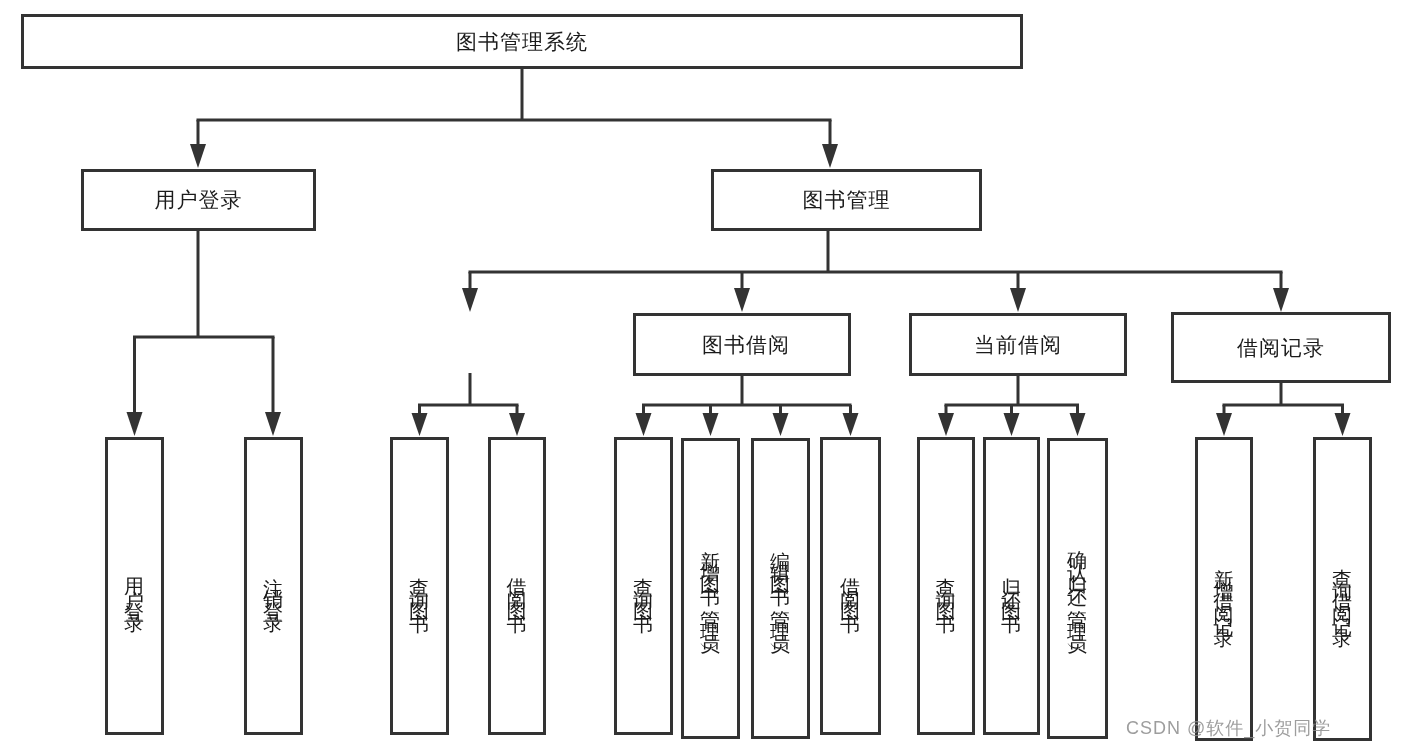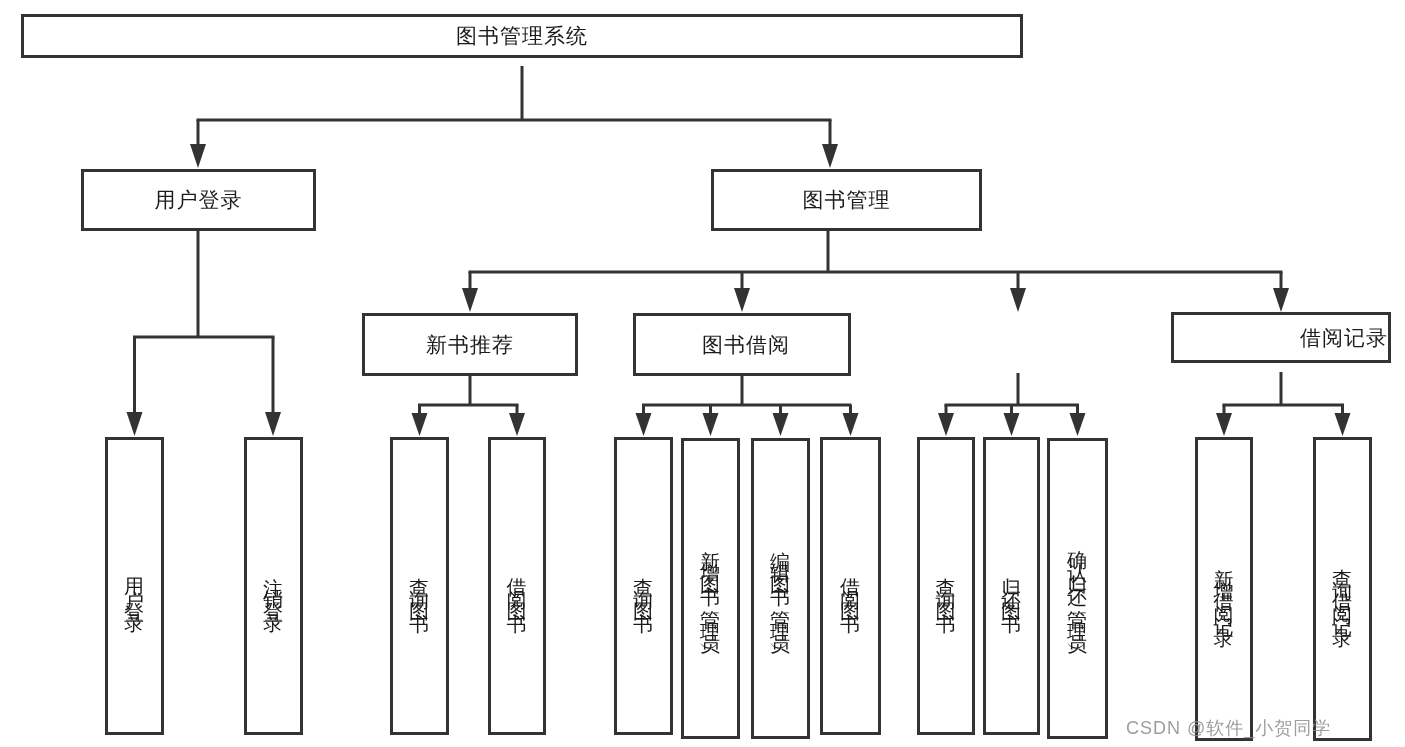--- a/index.html
+++ b/index.html
@@ -114,38 +114,38 @@
       <polygon points="772.5,413 788.5,413 780.5,436"></polygon>
       <polygon points="842.5,413 858.5,413 850.5,436"></polygon>
       <polygon points="938,413 954,413 946,436"></polygon>
       <polygon points="1003.5,413 1019.5,413 1011.5,436"></polygon>
       <polygon points="1069.5,413 1085.5,413 1077.5,436"></polygon>
       <polygon points="1216,413 1232,413 1224,436"></polygon>
       <polygon points="1334.5,413 1350.5,413 1342.5,436"></polygon>
     </g>
   </svg>
 
-  <div class="node" style="left:21px;top:14px;width:1002px;height:44px;">
+  <div class="node" style="left:21px;top:14px;width:1002px;height:55px;">
     <span class="hlabel">图书管理系统</span>
   </div>
 
   <div class="node" style="left:81px;top:169px;width:235px;height:62px;">
     <span class="hlabel">用户登录</span>
   </div>
   <div class="node" style="left:711px;top:169px;width:271px;height:62px;">
     <span class="hlabel">图书管理</span>
   </div>
 
-  <div class="node" style="left:362px;top:313px;width:216px;height:63px;">
-    <span class="hlabel">新书推荐</span>
-  </div>
   <div class="node" style="left:633px;top:313px;width:218px;height:63px;padding-left:8px;">
     <span class="hlabel">图书借阅</span>
   </div>
-  <div class="node" style="left:1171px;top:312px;width:220px;height:51px;justify-content:flex-end;">
+  <div class="node" style="left:909px;top:313px;width:218px;height:63px;">
+    <span class="hlabel">当前借阅</span>
+  </div>
+  <div class="node" style="left:1171px;top:312px;width:220px;height:71px;">
     <span class="hlabel">借阅记录</span>
   </div>
 
   <div class="node vbox" style="left:105px;top:437px;width:59px;height:298px;">
     <span class="vlabel">用户登录</span>
   </div>
   <div class="node vbox" style="left:244px;top:437px;width:59px;height:298px;">
     <span class="vlabel">注销登录</span>
   </div>
 

